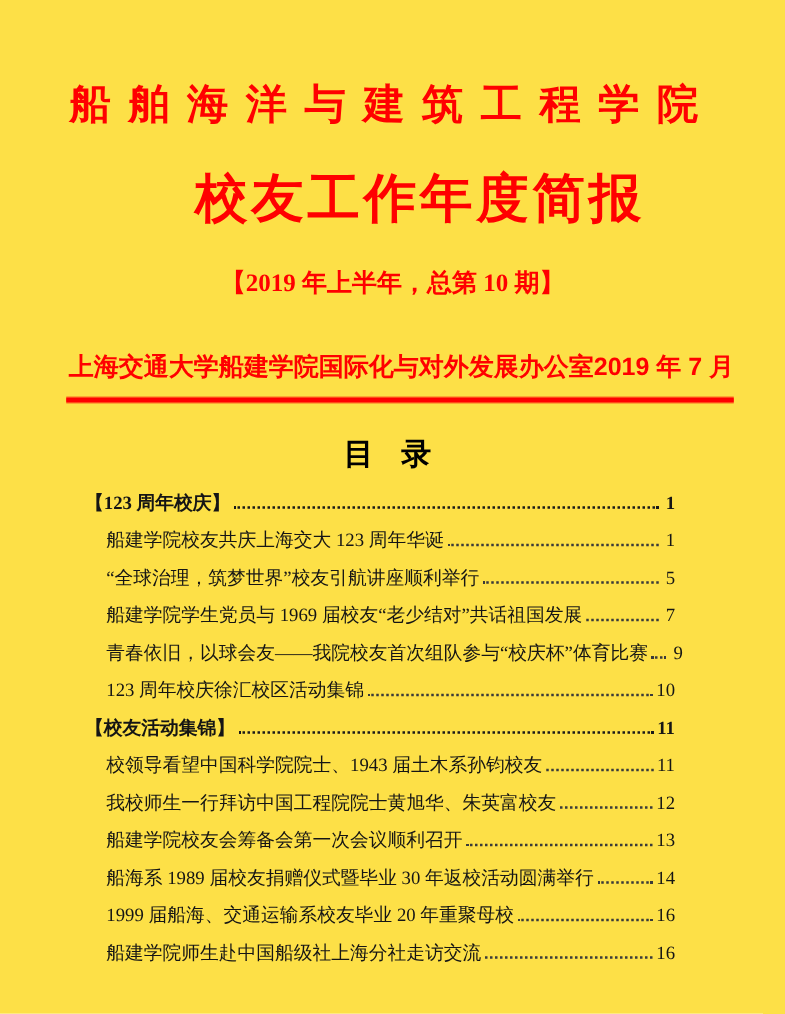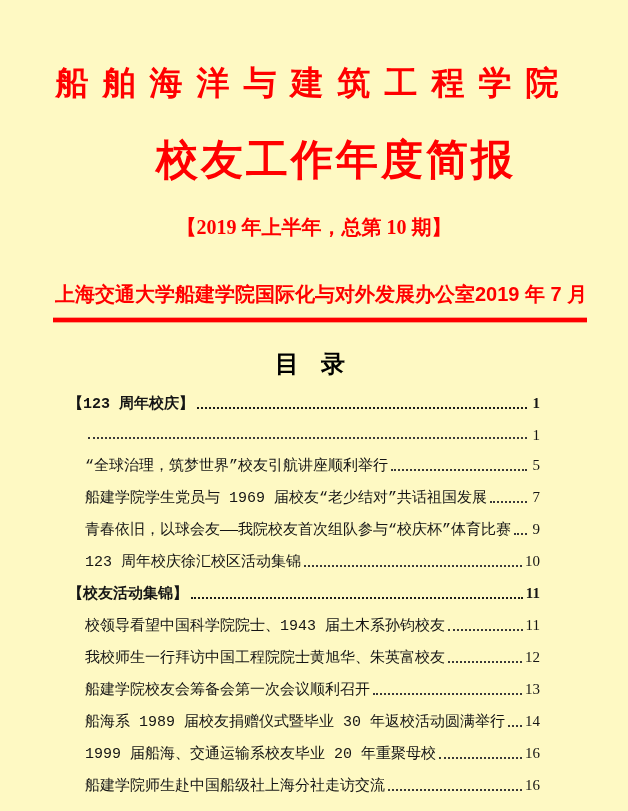--- a/index.html
+++ b/index.html
@@ -4,21 +4,21 @@
 <style>
   :root { --red: #ff0000; --ink: #151515; }
   * { box-sizing: border-box; }
   html, body { margin: 0; padding: 0; }
   body {
     width: 628px; height: 811px;
     background: #ffffff;
     font-family: "Liberation Serif", "DejaVu Serif", serif;
     color: var(--ink);
   }
-  .page { position: relative; width: 628px; height: 811px; overflow: hidden; background: #fef9c3; }
+  .page { position: relative; width: 628px; height: 811px; overflow: hidden; background: #fde047; }
 
   .title1 {
     margin-top: 66px;
     text-align: center;
     color: var(--red);
     font-family: "Liberation Sans", "DejaVu Sans", sans-serif;
     font-weight: bold;
     font-size: 33px;
     line-height: 1.05;
     letter-spacing: 14px;
@@ -78,21 +78,21 @@
     font-size: 15px;
   }
   .toc-row {
     display: flex;
     align-items: baseline;
     line-height: 16px;
     margin-bottom: 14px;
   }
   .toc-row.section { font-weight: bold; }
   .toc-row.sub { padding-left: 17px; }
-  .toc-label { white-space: nowrap; font-family: Liberation Mono, monospace; }
+  .toc-label { white-space: nowrap; }
   .toc-dots {
     flex: 1 1 auto;
     min-width: 12px;
     border-bottom: 2px dotted #3a3a3a;
     align-self: flex-end;
     margin: 0 3px 4px 3px;
   }
   .toc-row.section .toc-dots { border-bottom-color: #1a1a1a; }
   .toc-page { white-space: nowrap; min-width: 10px; text-align: right; }
 </style>
@@ -109,20 +109,21 @@
   </div>
   <div class="rule"></div>
   <div class="toc-heading">目 录</div>
   <div class="toc" id="toc-list">
       <div class="toc-row section">
     <span class="toc-label">【123 周年校庆】</span>
     <span class="toc-dots"></span>
     <span class="toc-page">1</span>
   </div>
       <div class="toc-row sub">
+    <span class="toc-label">船建学院校友共庆上海交大 123 周年华诞</span>
     <span class="toc-dots"></span>
     <span class="toc-page">1</span>
   </div>
       <div class="toc-row sub">
     <span class="toc-label">“全球治理，筑梦世界”校友引航讲座顺利举行</span>
     <span class="toc-dots"></span>
     <span class="toc-page">5</span>
   </div>
       <div class="toc-row sub">
     <span class="toc-label">船建学院学生党员与 1969 届校友“老少结对”共话祖国发展</span>

